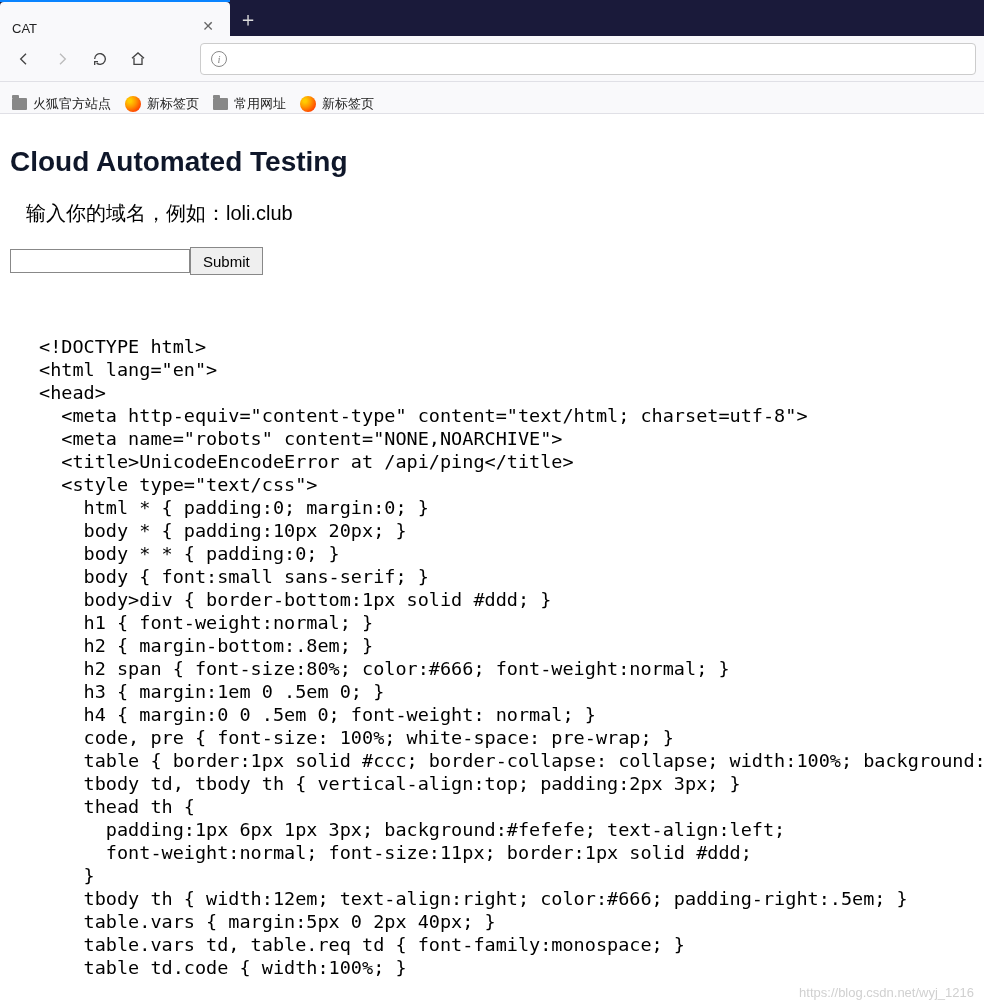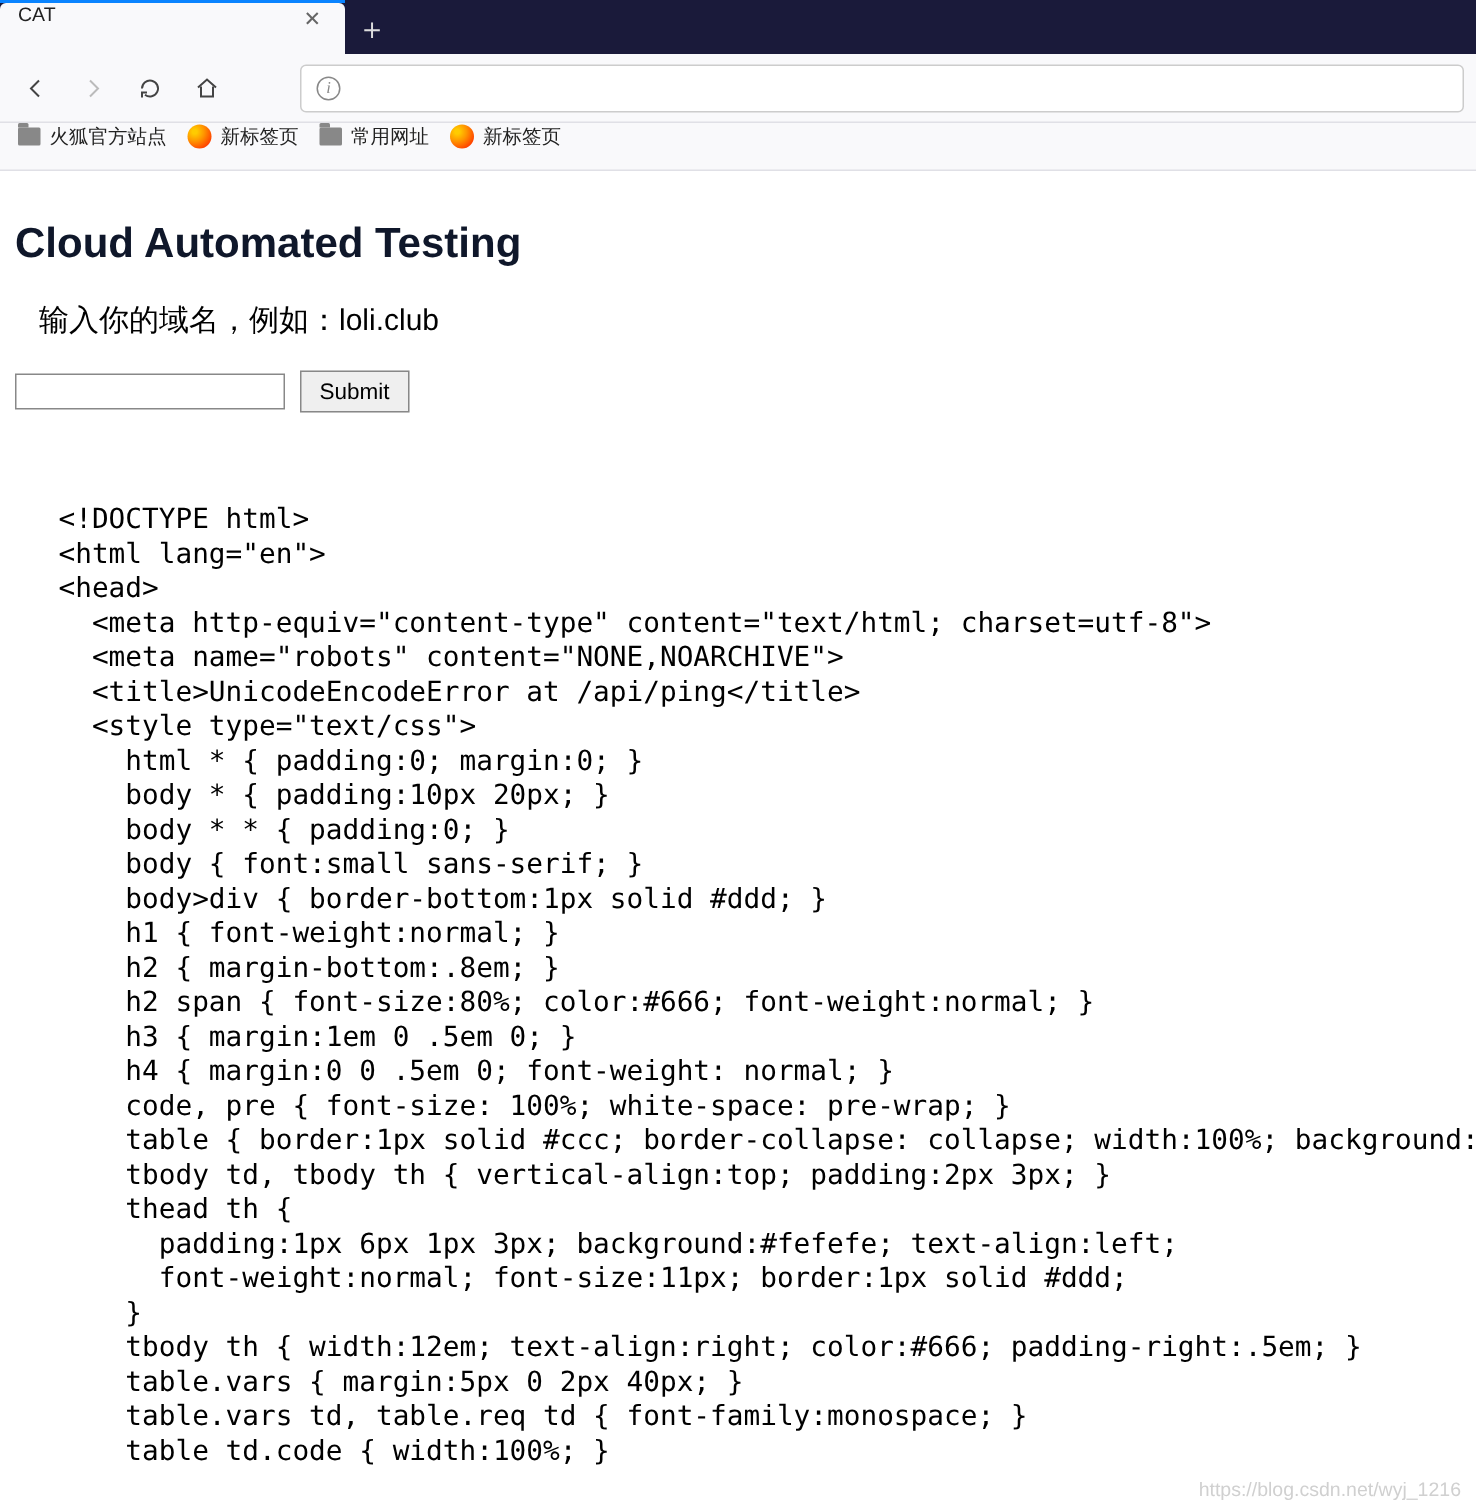--- a/index.html
+++ b/index.html
@@ -1,41 +1,41 @@
 <!DOCTYPE html>
 <html><head>
 <meta charset="utf-8">
 <style>
   * { box-sizing: border-box; margin: 0; padding: 0; }
   html, body { width: 984px; height: 1004px; font-family: sans-serif; background: #fff; overflow: hidden; }
   .browser-chrome { background: #f0f0f4; }
   .tab-strip { display: flex; align-items: flex-end; height: 36px; background: #1a1a3a; padding-left: 0; }
-  .tab { display: flex; align-items: flex-start; height: 34px; min-width: 230px; background: #f9f9fb; border-top-left-radius: 4px; border-top-right-radius: 4px; padding: 0 12px; font-size: 13px; color: #222; position: relative; }
+  .tab { display: flex; align-items: flex-end; height: 34px; min-width: 230px; background: #f9f9fb; border-top-left-radius: 4px; border-top-right-radius: 4px; padding: 0 12px; font-size: 13px; color: #222; position: relative; }
   .tab-title { flex: 1; }
   .tab-close { color: #666; font-size: 14px; cursor: pointer; padding: 2px 4px; }
   .new-tab { width: 36px; height: 34px; display: flex; align-items: center; justify-content: center; color: #ddd; font-size: 20px; cursor: pointer; }
   .tab-top-accent { position: absolute; top: -2px; left: 0; right: 0; height: 2px; background: #0a84ff; }
   .toolbar { display: flex; align-items: center; height: 46px; background: #f9f9fb; border-bottom: 1px solid #e0e0e6; padding: 0 8px; gap: 6px; }
   .nav-btn { width: 32px; height: 32px; display: flex; align-items: center; justify-content: center; border-radius: 4px; cursor: pointer; color: #444; }
   .nav-btn.disabled { color: #bbb; cursor: default; }
   .nav-btn svg { width: 16px; height: 16px; }
   .urlbar { flex: 1; height: 32px; margin-left: 40px; border: 1px solid #ccc; border-radius: 4px; background: #fff; display: flex; align-items: center; padding: 0 10px; font-size: 15px; color: #333; gap: 8px; }
   .url-info-icon { width: 16px; height: 16px; border: 1px solid #888; border-radius: 50%; display: flex; align-items: center; justify-content: center; font-size: 11px; color: #888; font-family: serif; font-style: italic; }
   .url-text { flex: 1; white-space: nowrap; }
   .url-dim { color: #999; }
   .url-highlight { border-bottom: 2px solid #d93025; padding-bottom: 1px; }
-  .bookmarks-bar { display: flex; align-items: flex-start; height: 32px; background: #f9f9fb; border-bottom: 1px solid #e0e0e6; padding: 0 12px; gap: 14px; font-size: 13px; color: #222; }
+  .bookmarks-bar { display: flex; align-items: flex-end; height: 32px; background: #f9f9fb; border-bottom: 1px solid #e0e0e6; padding: 0 12px; gap: 14px; font-size: 13px; color: #222; }
   .bm-item { display: flex; align-items: center; gap: 6px; cursor: pointer; }
   .folder-icon { width: 15px; height: 12px; background: #888; border-radius: 1px; position: relative; }
   .folder-icon::before { content: ""; position: absolute; top: -3px; left: 0; width: 7px; height: 3px; background: #888; border-radius: 1px 1px 0 0; }
   .ff-icon { width: 16px; height: 16px; border-radius: 50%; background: radial-gradient(circle at 30% 30%, #ffcb00 10%, #ff9500 40%, #ff3c00 80%, #7a1fa2 100%); }
   .page { padding: 10px 10px 0 10px; background: #fff; height: calc(1004px - 36px - 46px - 32px); overflow: hidden; position: relative; }
   .page h1 { font-size: 28px; font-weight: 700; margin: 22px 0 22px 0; color: #0f172a; }
   .page p.prompt { font-size: 20px; color: #000; margin-bottom: 20px; margin-left: 16px; }
-  .form-row { display: flex; align-items: center; gap: 10px; margin-bottom: 60px; }
+  .form-row { display: flex; align-items: center; margin-bottom: 60px; }
   .form-row input[type=text] { width: 180px; height: 24px; border: 1px solid #888; background: #fff; padding: 2px 4px; font-size: 13px; }
   .form-row .submit { height: 28px; padding: 2px 12px; border: 1px solid #888; background: #efefef; font-size: 15px; cursor: pointer; font-family: sans-serif; }
   .raw-output { font-family: "SimSun","NSimSun","FangSong",monospace; font-size: 18.5px; line-height: 23px; white-space: pre; color: #000; margin-left: 29px; }
   .watermark { position: absolute; bottom: 4px; right: 10px; font-size: 13px; color: #d0d0d0; text-align: center; }
 </style>
 </head>
 <body>
 
 <div class="browser-chrome">
 

